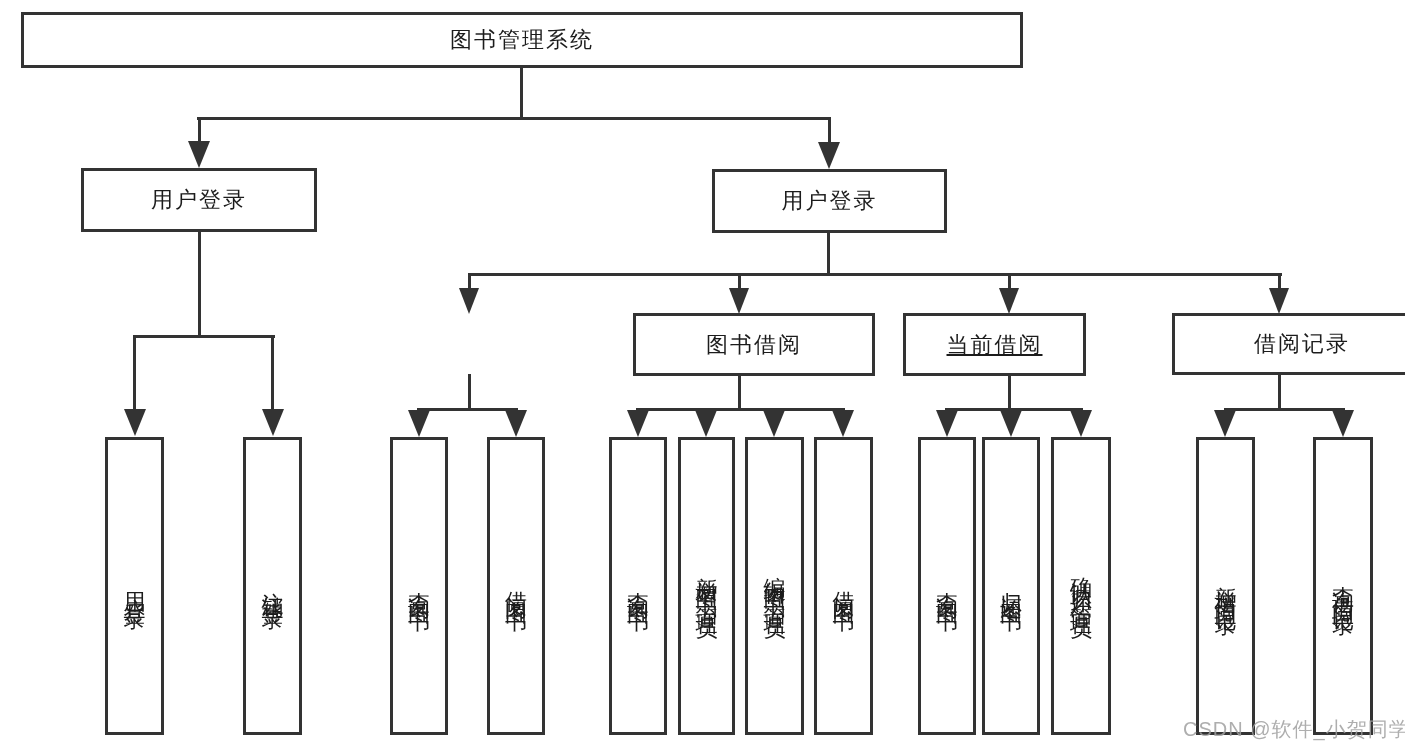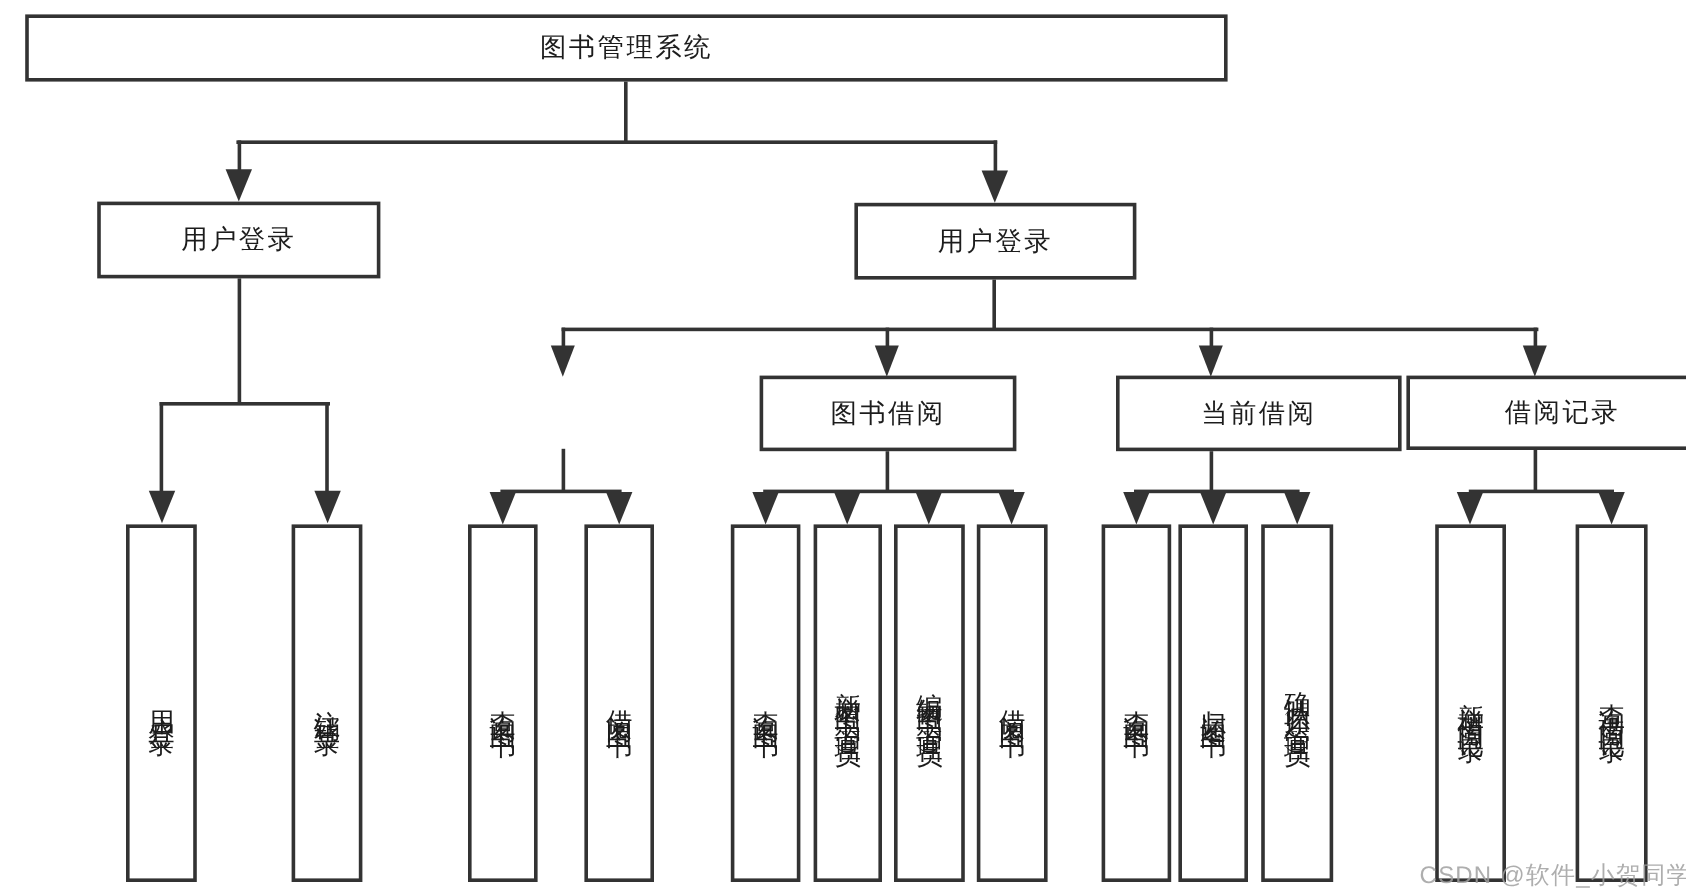--- a/index.html
+++ b/index.html
@@ -57,23 +57,23 @@
 
 <div class="canvas">
 
   <div class="hbox" style="left:21px;top:12px;width:1002px;height:56px;">图书管理系统</div>
 
   <div class="hbox" style="left:81px;top:168px;width:236px;height:64px;">用户登录</div>
 
   <div class="hbox" style="left:712px;top:169px;width:235px;height:64px;">用户登录</div>
 
 
-  <div class="hbox" style="left:633px;top:313px;width:214px;height:63px;">图书借阅</div>
+  <div class="hbox" style="left:633px;top:313px;width:242px;height:63px;">图书借阅</div>
 
-  <div class="hbox" style="left:930px;top:313px;width:238px;height:63px;">当前借阅</div>
+  <div class="hbox" style="left:903px;top:313px;width:183px;height:63px;text-decoration:underline;">当前借阅</div>
 
   <div class="hbox" style="left:1172px;top:313px;width:260px;height:62px;">借阅记录</div>
 
   <div class="vbox" style="left:105px;top:437px;width:59px;height:298px;">用户登录</div>
   <div class="vbox" style="left:243px;top:437px;width:59px;height:298px;">注销登录</div>
 
   <div class="vbox" style="left:390px;top:437px;width:58px;height:298px;">查询图书</div>
   <div class="vbox" style="left:487px;top:437px;width:58px;height:298px;">借阅图书</div>
 
   <div class="vbox" style="left:609px;top:437px;width:58px;height:298px;">查询图书</div>

